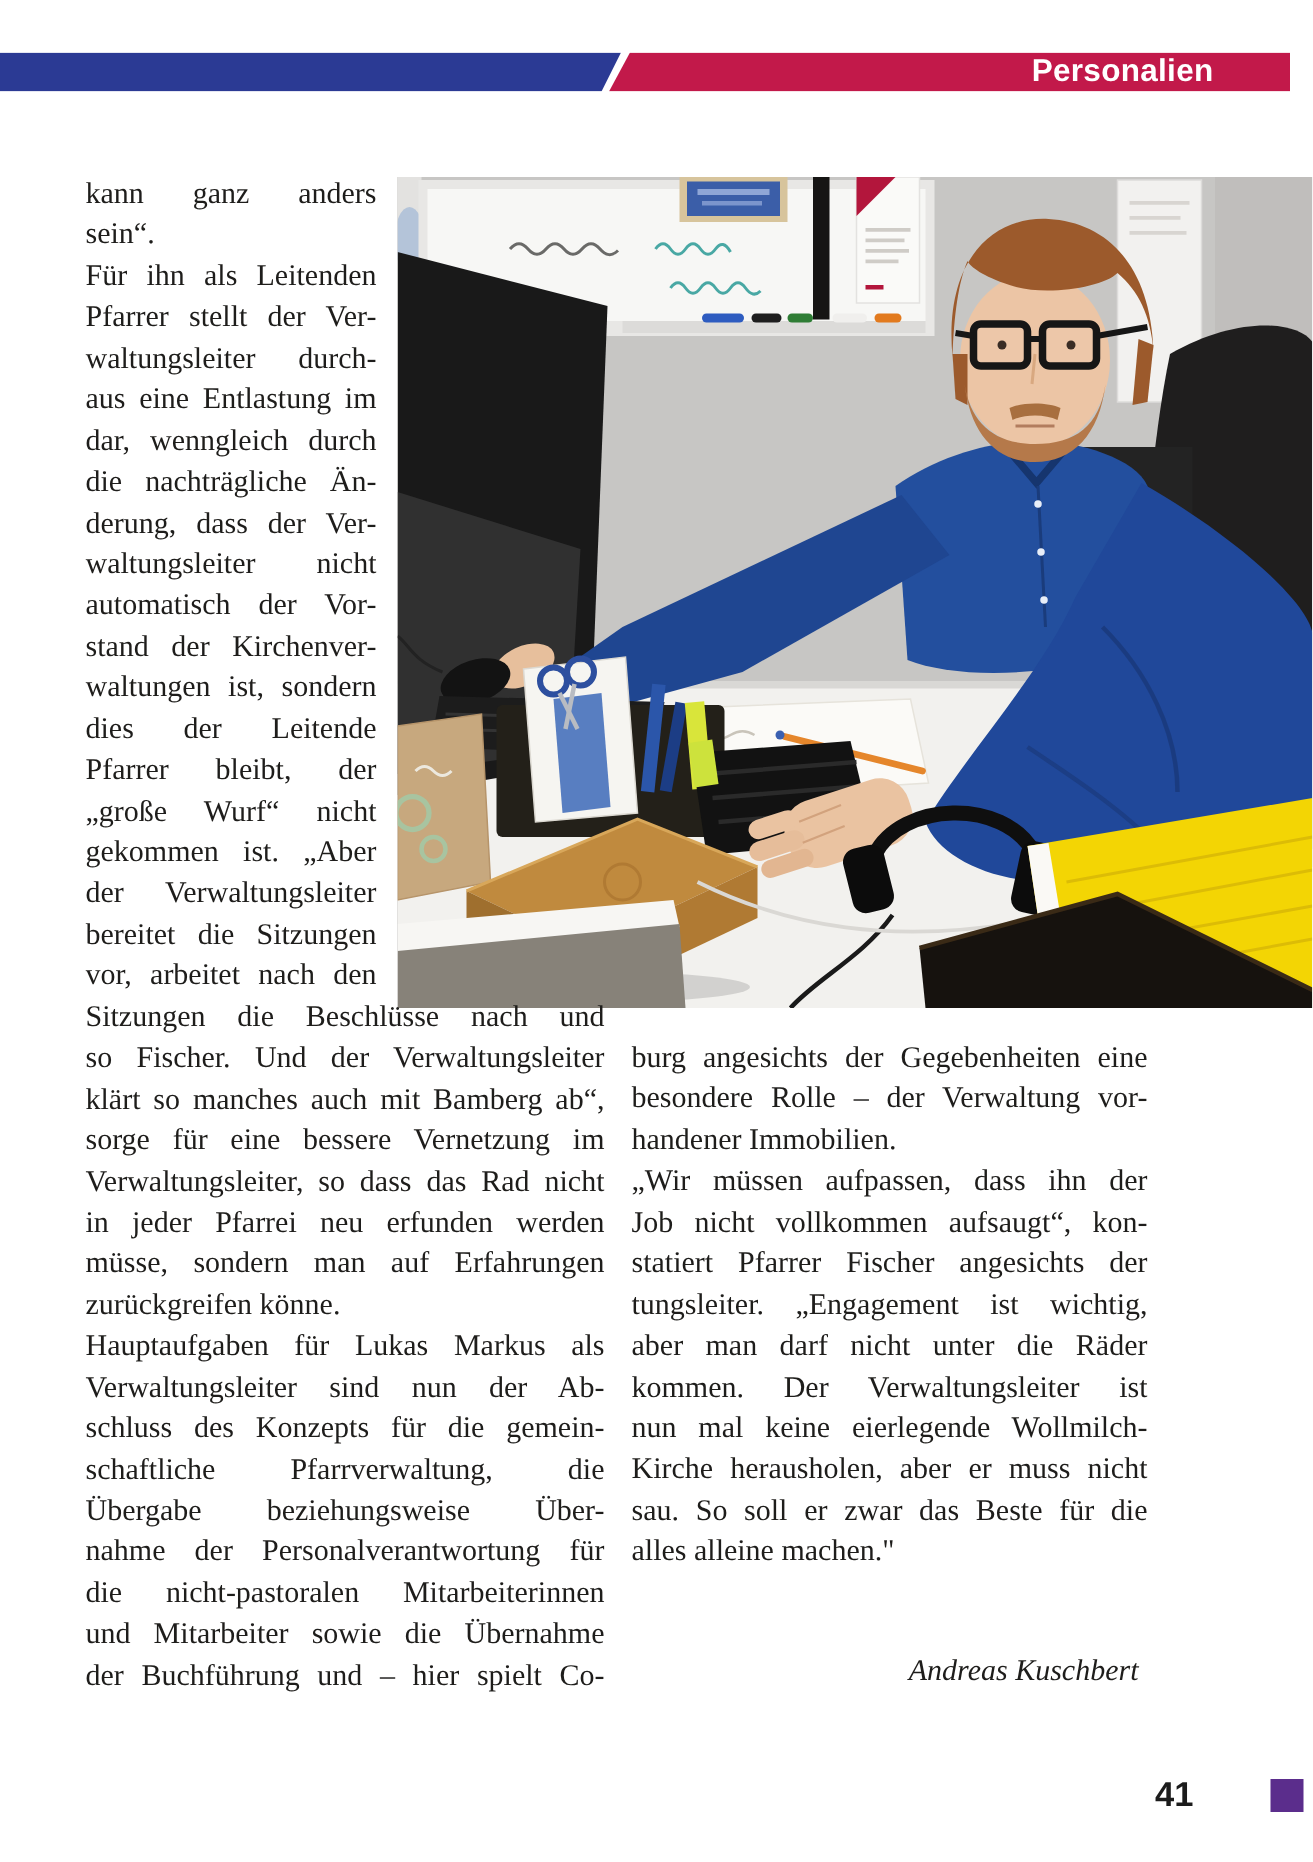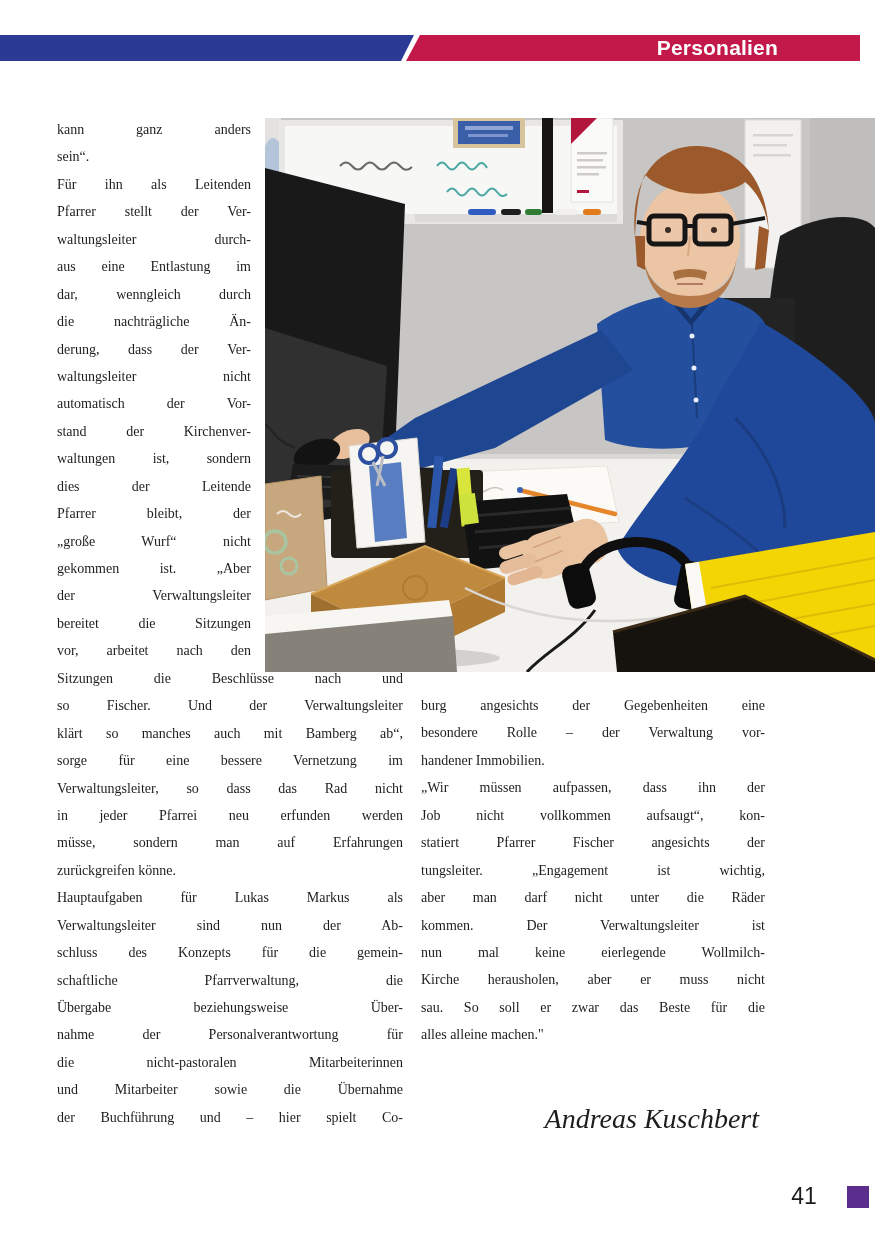--- a/index.html
+++ b/index.html
@@ -5,37 +5,37 @@
   html,body{margin:0;padding:0;background:#ffffff;}
   .page{position:relative;width:875px;height:1241px;background:#ffffff;overflow:hidden;
         font-family:"Liberation Serif",serif;color:#1e1d1b;}
   
   .hdr-blue{position:absolute;left:0;top:35px;width:414px;height:26px;background:var(--hdr-blue,#2b3a94);
             clip-path:polygon(0 0,100% 0,calc(100% - 13px) 100%,0 100%);}
   .hdr-red{position:absolute;left:406px;top:35px;width:454px;height:26px;background:var(--hdr-red,#c2194a);
            clip-path:polygon(14px 0,100% 0,100% 100%,0 100%);
            display:flex;align-items:center;justify-content:flex-end;}
   .hdr-label{font-family:"Liberation Sans",sans-serif;font-weight:700;font-size:21px;color:#ffffff;
-             padding-right:82px;letter-spacing:.2px;}
+             padding-right:51px;letter-spacing:.2px;}
   
   .colwrap{position:absolute;left:57px;top:116px;}
   .col-narrow{width:194px;}
   .col-wide{width:346px;}
   .col-right{position:absolute;left:421px;top:692px;width:344px;}
-  .tline{height:27.45px;line-height:27.45px;font-size:14px;white-space:normal;
+  .tline{height:27.45px;line-height:27.45px;font-size:20px;white-space:normal;
          text-align:justify;text-align-last:justify;overflow:hidden;}
   .tline-end{text-align-last:left;}
   .signature{position:absolute;left:421px;top:1103px;width:338px;text-align:right;
-             font-style:italic;font-size:28px;color:#1e1d1b;}
+             font-style:italic;font-size:20px;color:#1e1d1b;}
   
   .photo{position:absolute;left:265px;top:118px;width:610px;height:554px;overflow:hidden;background:#c7c6c4;}
   .photo svg{display:block;width:100%;height:100%;}
   
-  .pageno{position:absolute;left:770px;top:1183px;width:68px;text-align:center;
-          font-family:"Liberation Sans",sans-serif;font-weight:400;font-size:23px;color:#1c1c1c;}
+  .pageno{position:absolute;left:770px;top:1183px;width:68px;text-align:left;
+          font-family:"Liberation Sans",sans-serif;font-weight:700;font-size:23px;color:#1c1c1c;}
   .accent-square{position:absolute;left:847px;top:1186px;width:22px;height:22px;background:var(--accent,#5b2d8c);}
 </style>
 </head>
 <body>
 
 <div class="page">
 
   <div class="hdr-blue"></div>
   <div class="hdr-red">
     <span class="hdr-label">Personalien</span>

